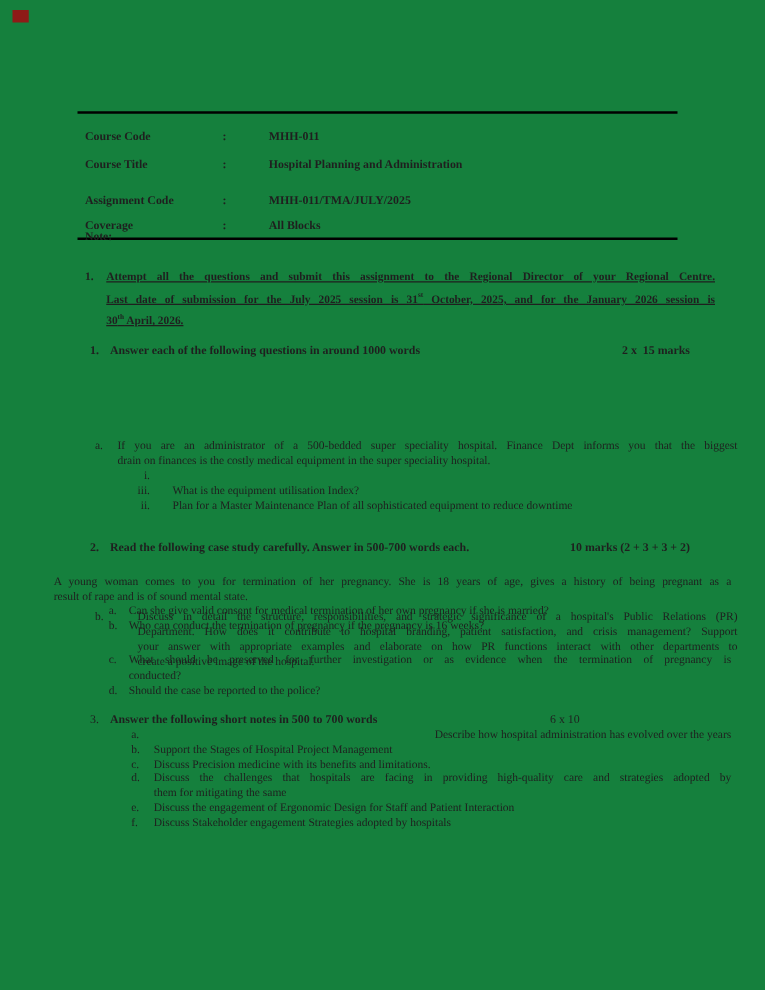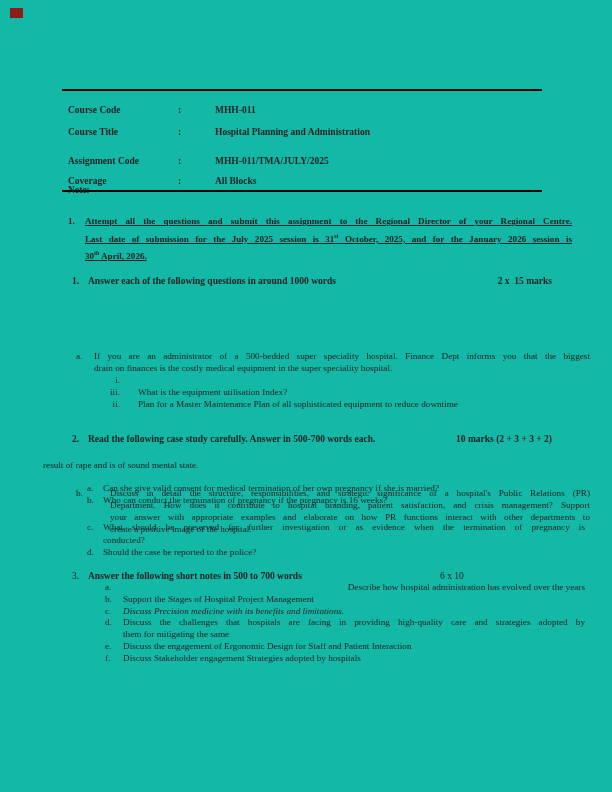--- a/index.html
+++ b/index.html
@@ -1,20 +1,20 @@
 <!DOCTYPE html>
 <html><head>
 <meta charset="utf-8">
 <style>
   html,body{margin:0;padding:0;}
   body{background:#e8e8e8;}
   .page{
     position:relative;
     width:612px;height:792px;
-    background:#14b8a6;
+    background:#15803d;
     font-family:"Liberation Serif", serif;
     color:#1f1f1f;
     overflow:hidden;
     margin:0 auto;
   }
   .corner-mark{position:absolute;left:10px;top:8px;width:13px;height:10px;background:#8e1b17;}
   
   .info-table{
     position:absolute;left:62px;top:89px;width:480px;
     border-top:2px solid #000;border-bottom:2px solid #000;
@@ -117,20 +117,21 @@
       <div class="lline">create a positive image of the hospital.</div>
     </div>
   </div>
 
   <div class="qhead" style="left:72px;top:434px;right:60px;">
     <span class="qnum">2.</span><span>Read the following case study carefully. Answer in 500-700 words each.</span>
     <span class="marks">10 marks (2 + 3 + 3 + 2)</span>
   </div>
 
   <div class="blk" style="left:43px;top:459px;width:542px;">
+    <div class="jline">A young woman comes to you for termination of her pregnancy. She is 18 years of age, gives a history of being pregnant as a</div>
     <div class="lline">result of rape and is of sound mental state.</div>
   </div>
 
   <div class="blk" style="left:87px;top:482px;width:498px;line-height:12.2px;">
     <div class="item">
       <span class="marker">a.</span>
       <div style="margin-left:16px;" class="lline">Can she give valid consent for medical termination of her own pregnancy if she is married?</div>
     </div>
     <div class="item">
       <span class="marker">b.</span>
@@ -158,21 +159,21 @@
     <div class="item">
       <span class="marker">a.</span>
       <div style="margin-left:18px;text-align:right;" class="lline">Describe how hospital administration has evolved over the years</div>
     </div>
     <div class="item">
       <span class="marker">b.</span>
       <div style="margin-left:18px;" class="lline">Support the Stages of Hospital Project Management</div>
     </div>
     <div class="item">
       <span class="marker">c.</span>
-      <div style="margin-left:18px;font-style:italic;" class="lline">Discuss Precision medicine with its benefits and limitations.</div>
+      <div style="margin-left:18px;" class="lline">Discuss Precision medicine with its benefits and limitations.</div>
     </div>
     <div class="item">
       <span class="marker">d.</span>
       <div style="margin-left:18px;">
         <div class="jline">Discuss the challenges that hospitals are facing in providing high-quality care and strategies adopted by</div>
         <div class="lline">them for mitigating the same</div>
       </div>
     </div>
     <div class="item">
       <span class="marker">e.</span>

